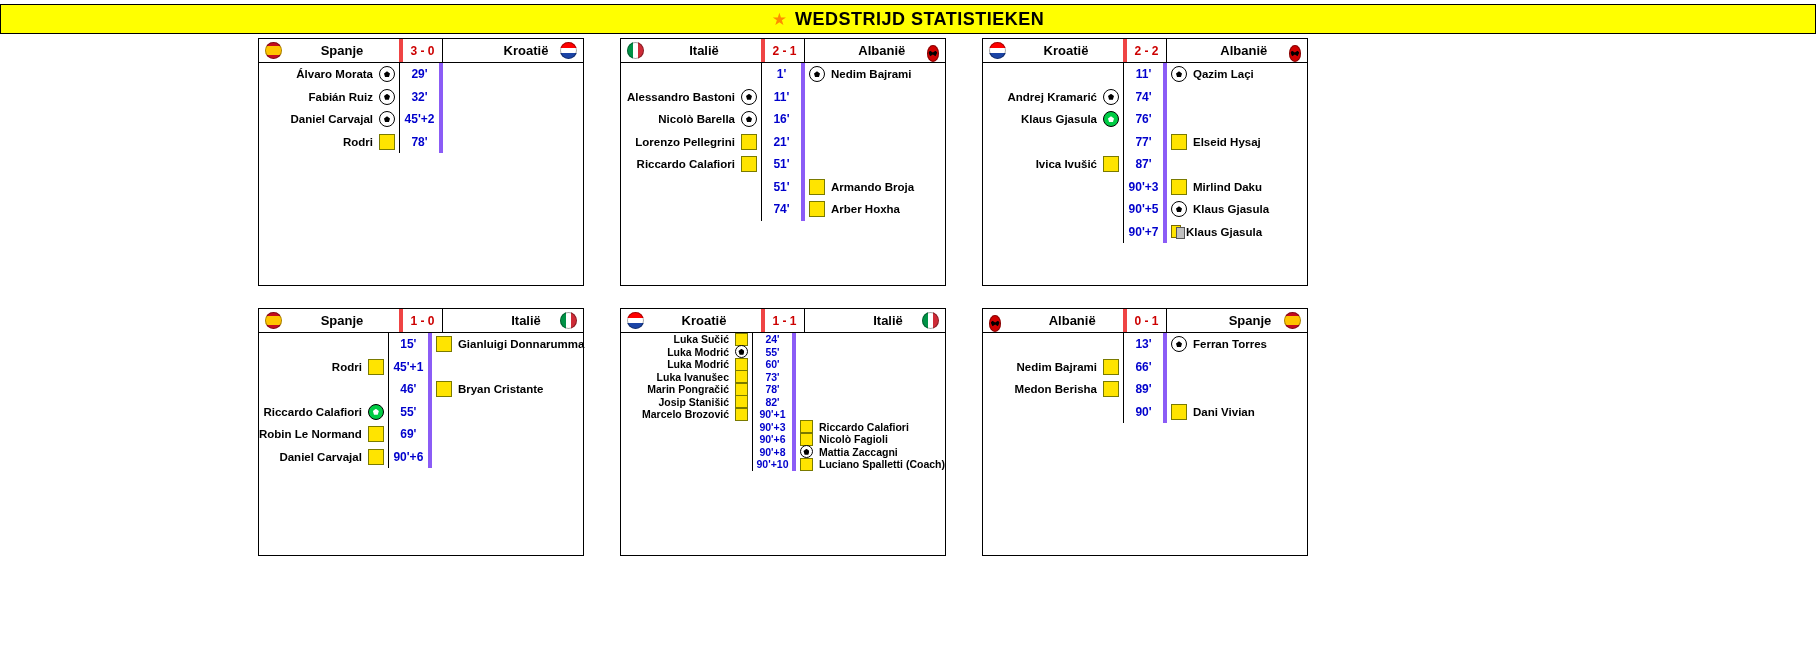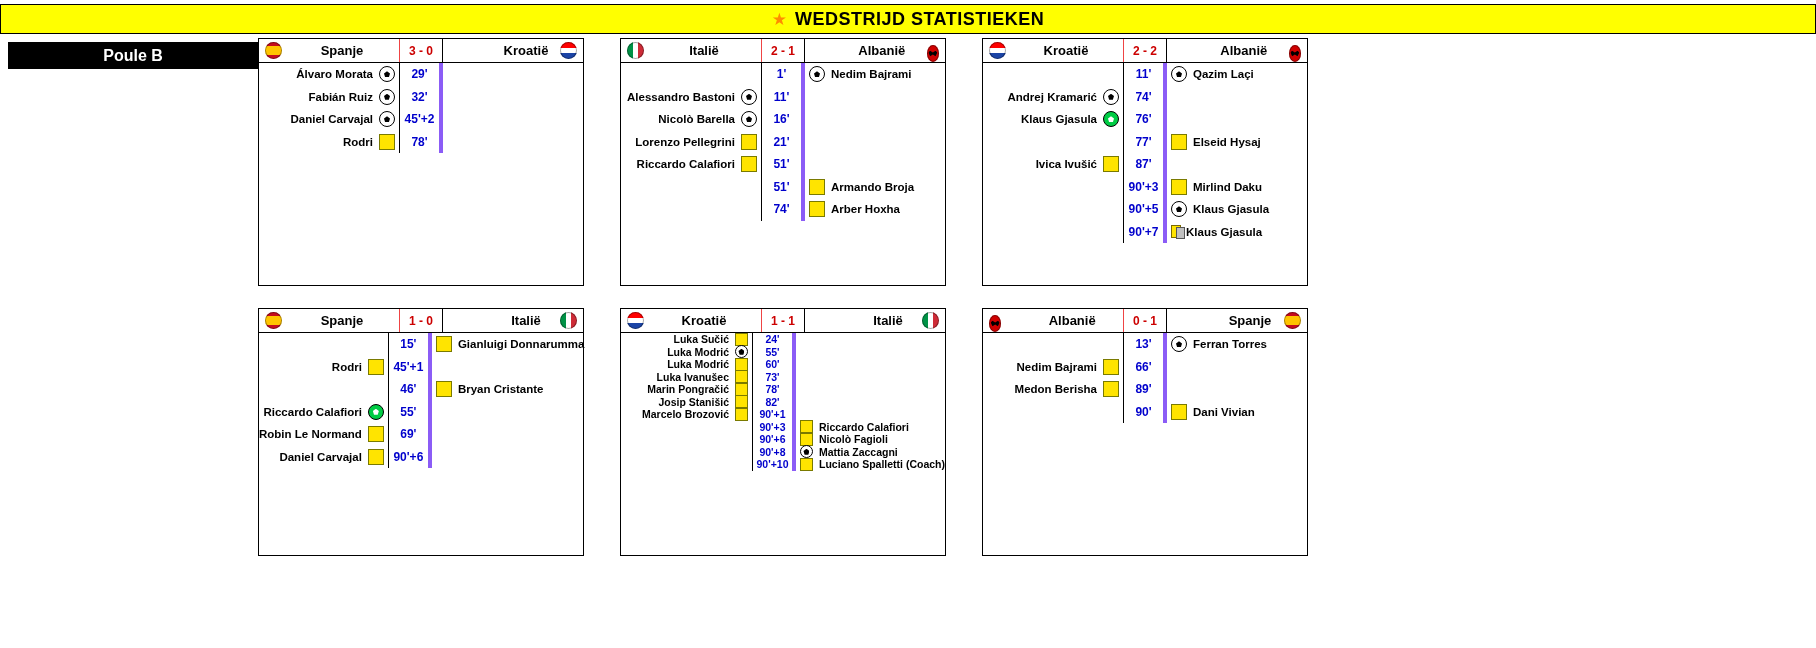--- a/index.html
+++ b/index.html
@@ -38,21 +38,21 @@
   }
   .card-head{
     display:flex;height:24px;border-bottom:1px solid #000;box-sizing:border-box;
     align-items:stretch;
   }
   .cell-home,.cell-away{
     flex:1 1 0;display:flex;align-items:center;position:relative;
     box-sizing:border-box;
   }
   .cell-score{
-    width:44px;flex:0 0 44px;border-left:1px solid #ef4444;border-right:1px solid #000;
+    width:44px;flex:0 0 44px;border-left:4px solid #ef4444;border-right:1px solid #000;
     display:flex;align-items:center;justify-content:center;box-sizing:border-box;
     color:#cc0000;font-weight:bold;font-size:12px;
   }
   .team-name{
     font-weight:bold;font-size:13px;color:#000;width:100%;text-align:center;padding-left:26px;
   }
   .flag{
     width:17px;height:17px;border-radius:50%;position:absolute;top:3px;
     overflow:hidden;box-shadow:0 0 0 1px rgba(0,0,0,.35) inset;
   }
@@ -116,21 +116,20 @@
 </head>
 <body>
 
 <div class="page">
 
   <div class="banner">
     <span class="banner-star">★</span>
     <span class="banner-title">WEDSTRIJD STATISTIEKEN</span>
   </div>
 
-  <div class="poule">Poule B</div>
 
   <div id="cards">
       <div class="card" style="left: 258px; top: 38px; width: 326px; height: 248px;">
         <div class="card-head">
           <div class="cell-home">
             <span class="flag f-es"></span>
             <span class="team-name">Spanje</span>
           </div>
           <div class="cell-score">3 - 0</div>
           <div class="cell-away">

